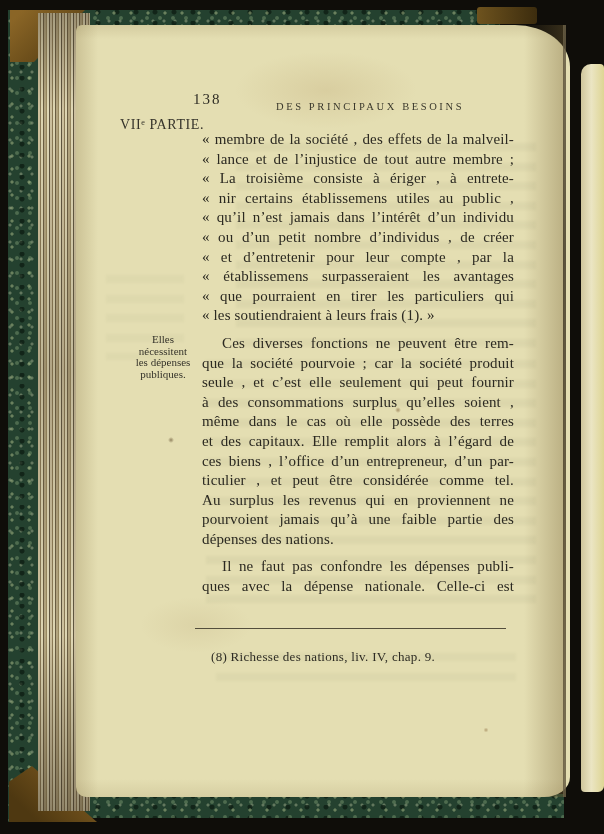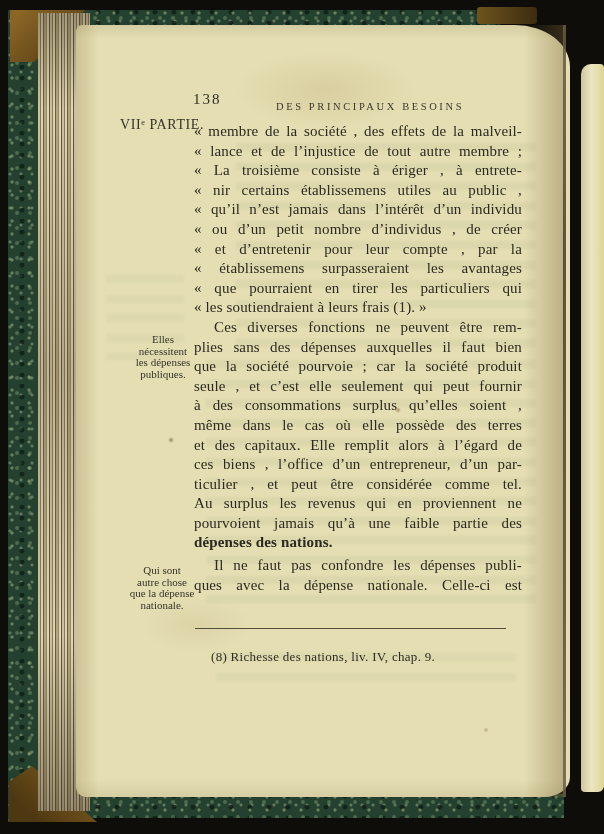--- a/index.html
+++ b/index.html
@@ -66,23 +66,23 @@
   .margin-note{position:absolute;font-size:11px;line-height:11.5px;color:#35332a;text-align:center;}
   #margin-note-part{left:44px;top:94px;width:70px;font-size:14px;letter-spacing:.6px;white-space:nowrap;}
   #margin-note-1{left:52px;top:309px;width:70px;}
   #margin-note-2{left:48px;top:540px;width:76px;}
   #text-column{
     position:absolute;left:118px;top:97px;width:328px;
     font-size:15px;line-height:19.6px;letter-spacing:.15px;color:#2b2921;
   }
   .tline{text-align:justify;text-align-last:justify;height:19.6px;white-space:nowrap;}
   .margin-note .tline{text-align:center;text-align-last:center;height:11.5px;white-space:nowrap;}
-  .para{margin:0;}
+  .para{margin:8px;}
   #para1 .tline:last-child{text-align-last:left;}
-  #para2 .tline:last-child{text-align-last:left;font-weight:bold;}
+  #para2 .tline:last-child{text-align-last:left;}
   #para2 .tline:first-child{text-indent:20px;}
   #para3{margin-top:3px;}
   #para3 .tline:first-child{text-indent:20px;}
   #para3 .tline{text-align-last:justify;}
   #footnote-rule{position:absolute;left:119px;top:603px;width:311px;height:1.4px;background:#534e3c;}
   #footnote{position:absolute;left:135px;top:624px;width:320px;font-size:13px;letter-spacing:.3px;color:#2e2c24;}
   
   .ghost{position:absolute;filter:blur(1.6px);opacity:.5;pointer-events:none;
     background:repeating-linear-gradient(180deg, rgba(108,115,82,.14) 0 8px, rgba(0,0,0,0) 8px 19.6px);}
   #ghost-1{left:160px;top:118px;width:300px;height:215px;}
@@ -110,43 +110,36 @@
   <div id="page-number">138</div>
   <div id="running-header">DES PRINCIPAUX BESOINS</div>
 
   <div id="margin-note-part" class="margin-note">VIIᵉ PARTIE.</div>
   <div id="margin-note-1" class="margin-note">
       <div class="tline">Elles</div>
       <div class="tline">nécessitent</div>
       <div class="tline">les dépenses</div>
       <div class="tline">publiques.</div>
     </div>
-  <div id="margin-note-2" class="margin-note">
-      <div class="tline">Qui sont</div>
-      <div class="tline">autre chose</div>
-      <div class="tline">que la dépense</div>
-      <div class="tline">nationale.</div>
-    </div>
 
   <div id="text-column">
     <div id="para1" class="para">
         <div class="tline">« membre de la société , des effets de la malveil-</div>
         <div class="tline">« lance et de l’injustice de tout autre membre ;</div>
         <div class="tline">« La troisième consiste à ériger , à entrete-</div>
         <div class="tline">« nir certains établissemens utiles au public ,</div>
         <div class="tline">« qu’il n’est jamais dans l’intérêt d’un individu</div>
         <div class="tline">« ou d’un petit nombre d’individus , de créer</div>
         <div class="tline">« et d’entretenir pour leur compte , par la</div>
         <div class="tline">« établissemens surpasseraient les avantages</div>
         <div class="tline">« que pourraient en tirer les particuliers qui</div>
         <div class="tline">« les soutiendraient à leurs frais (1). »</div>
       </div>
     <div id="para2" class="para">
         <div class="tline">Ces diverses fonctions ne peuvent être rem-</div>
-        <div class="tline">plies sans des dépenses auxquelles il faut bien</div>
         <div class="tline">que la société pourvoie ; car la société produit</div>
         <div class="tline">seule , et c’est elle seulement qui peut fournir</div>
         <div class="tline">à des consommations surplus qu’elles soient ,</div>
         <div class="tline">même dans le cas où elle possède des terres</div>
         <div class="tline">et des capitaux. Elle remplit alors à l’égard de</div>
         <div class="tline">ces biens , l’office d’un entrepreneur, d’un par-</div>
         <div class="tline">ticulier , et peut être considérée comme tel.</div>
         <div class="tline">Au surplus les revenus qui en proviennent ne</div>
         <div class="tline">pourvoient jamais qu’à une faible partie des</div>
         <div class="tline">dépenses des nations.</div>

